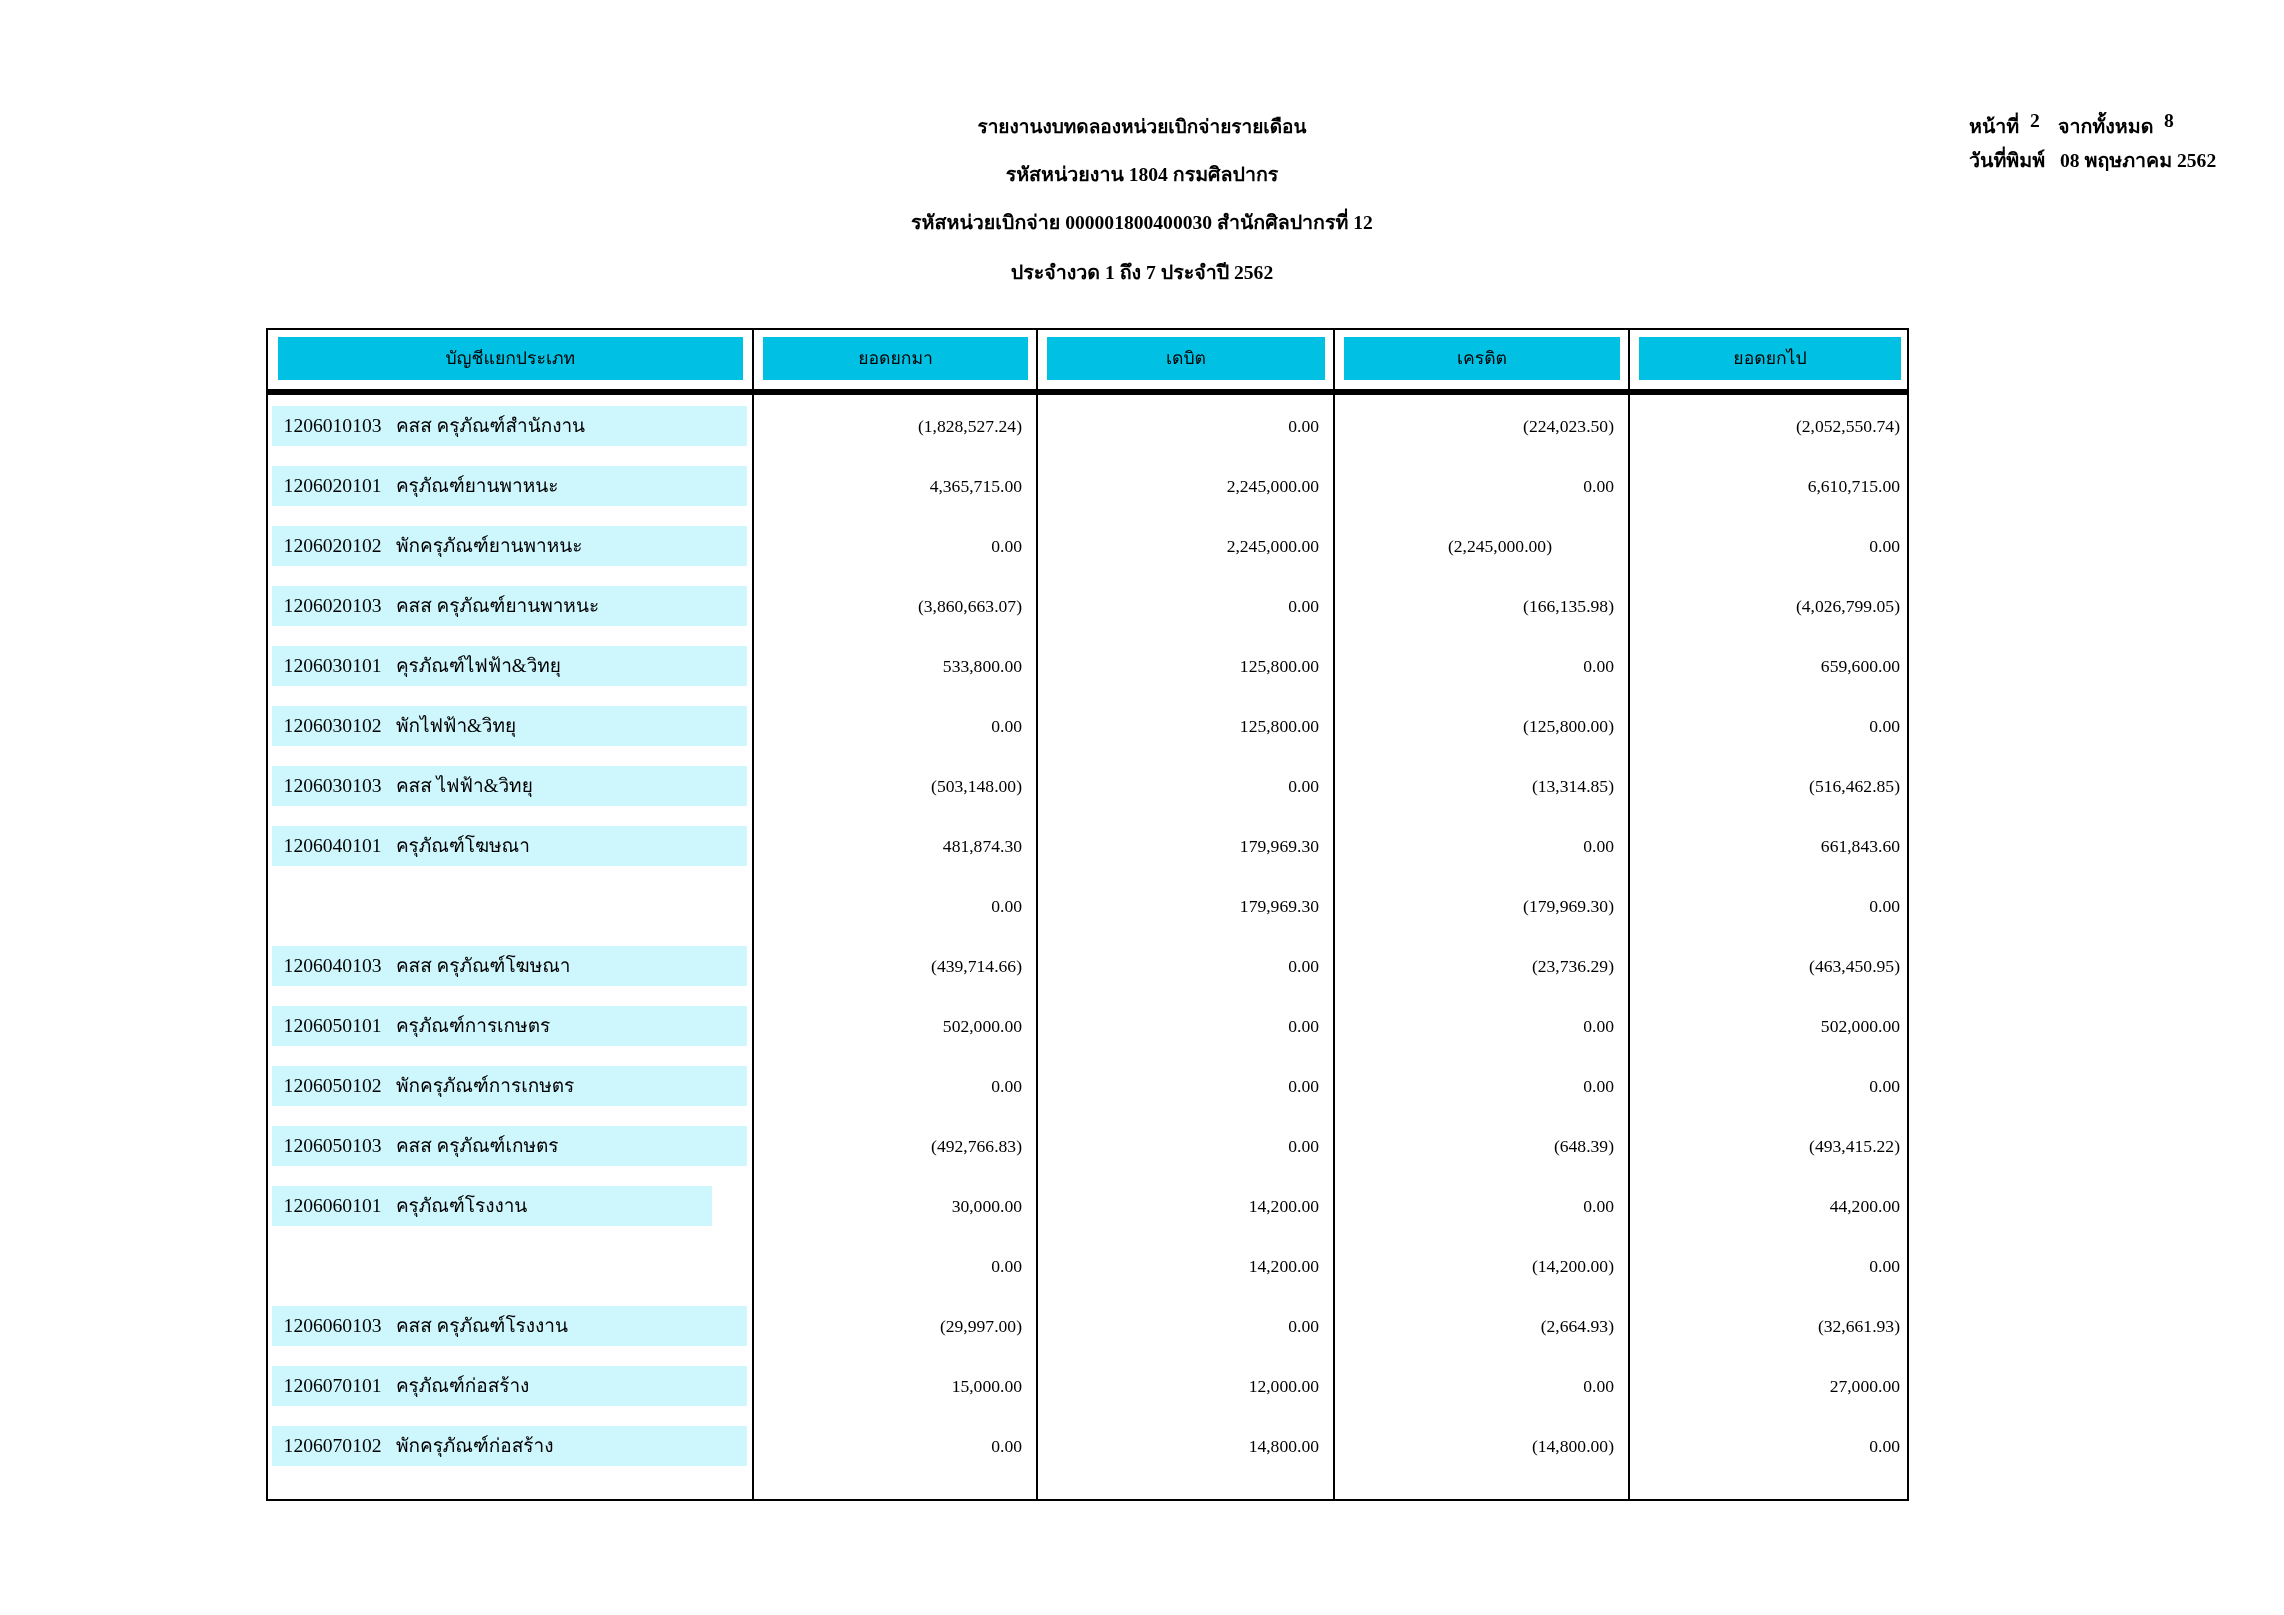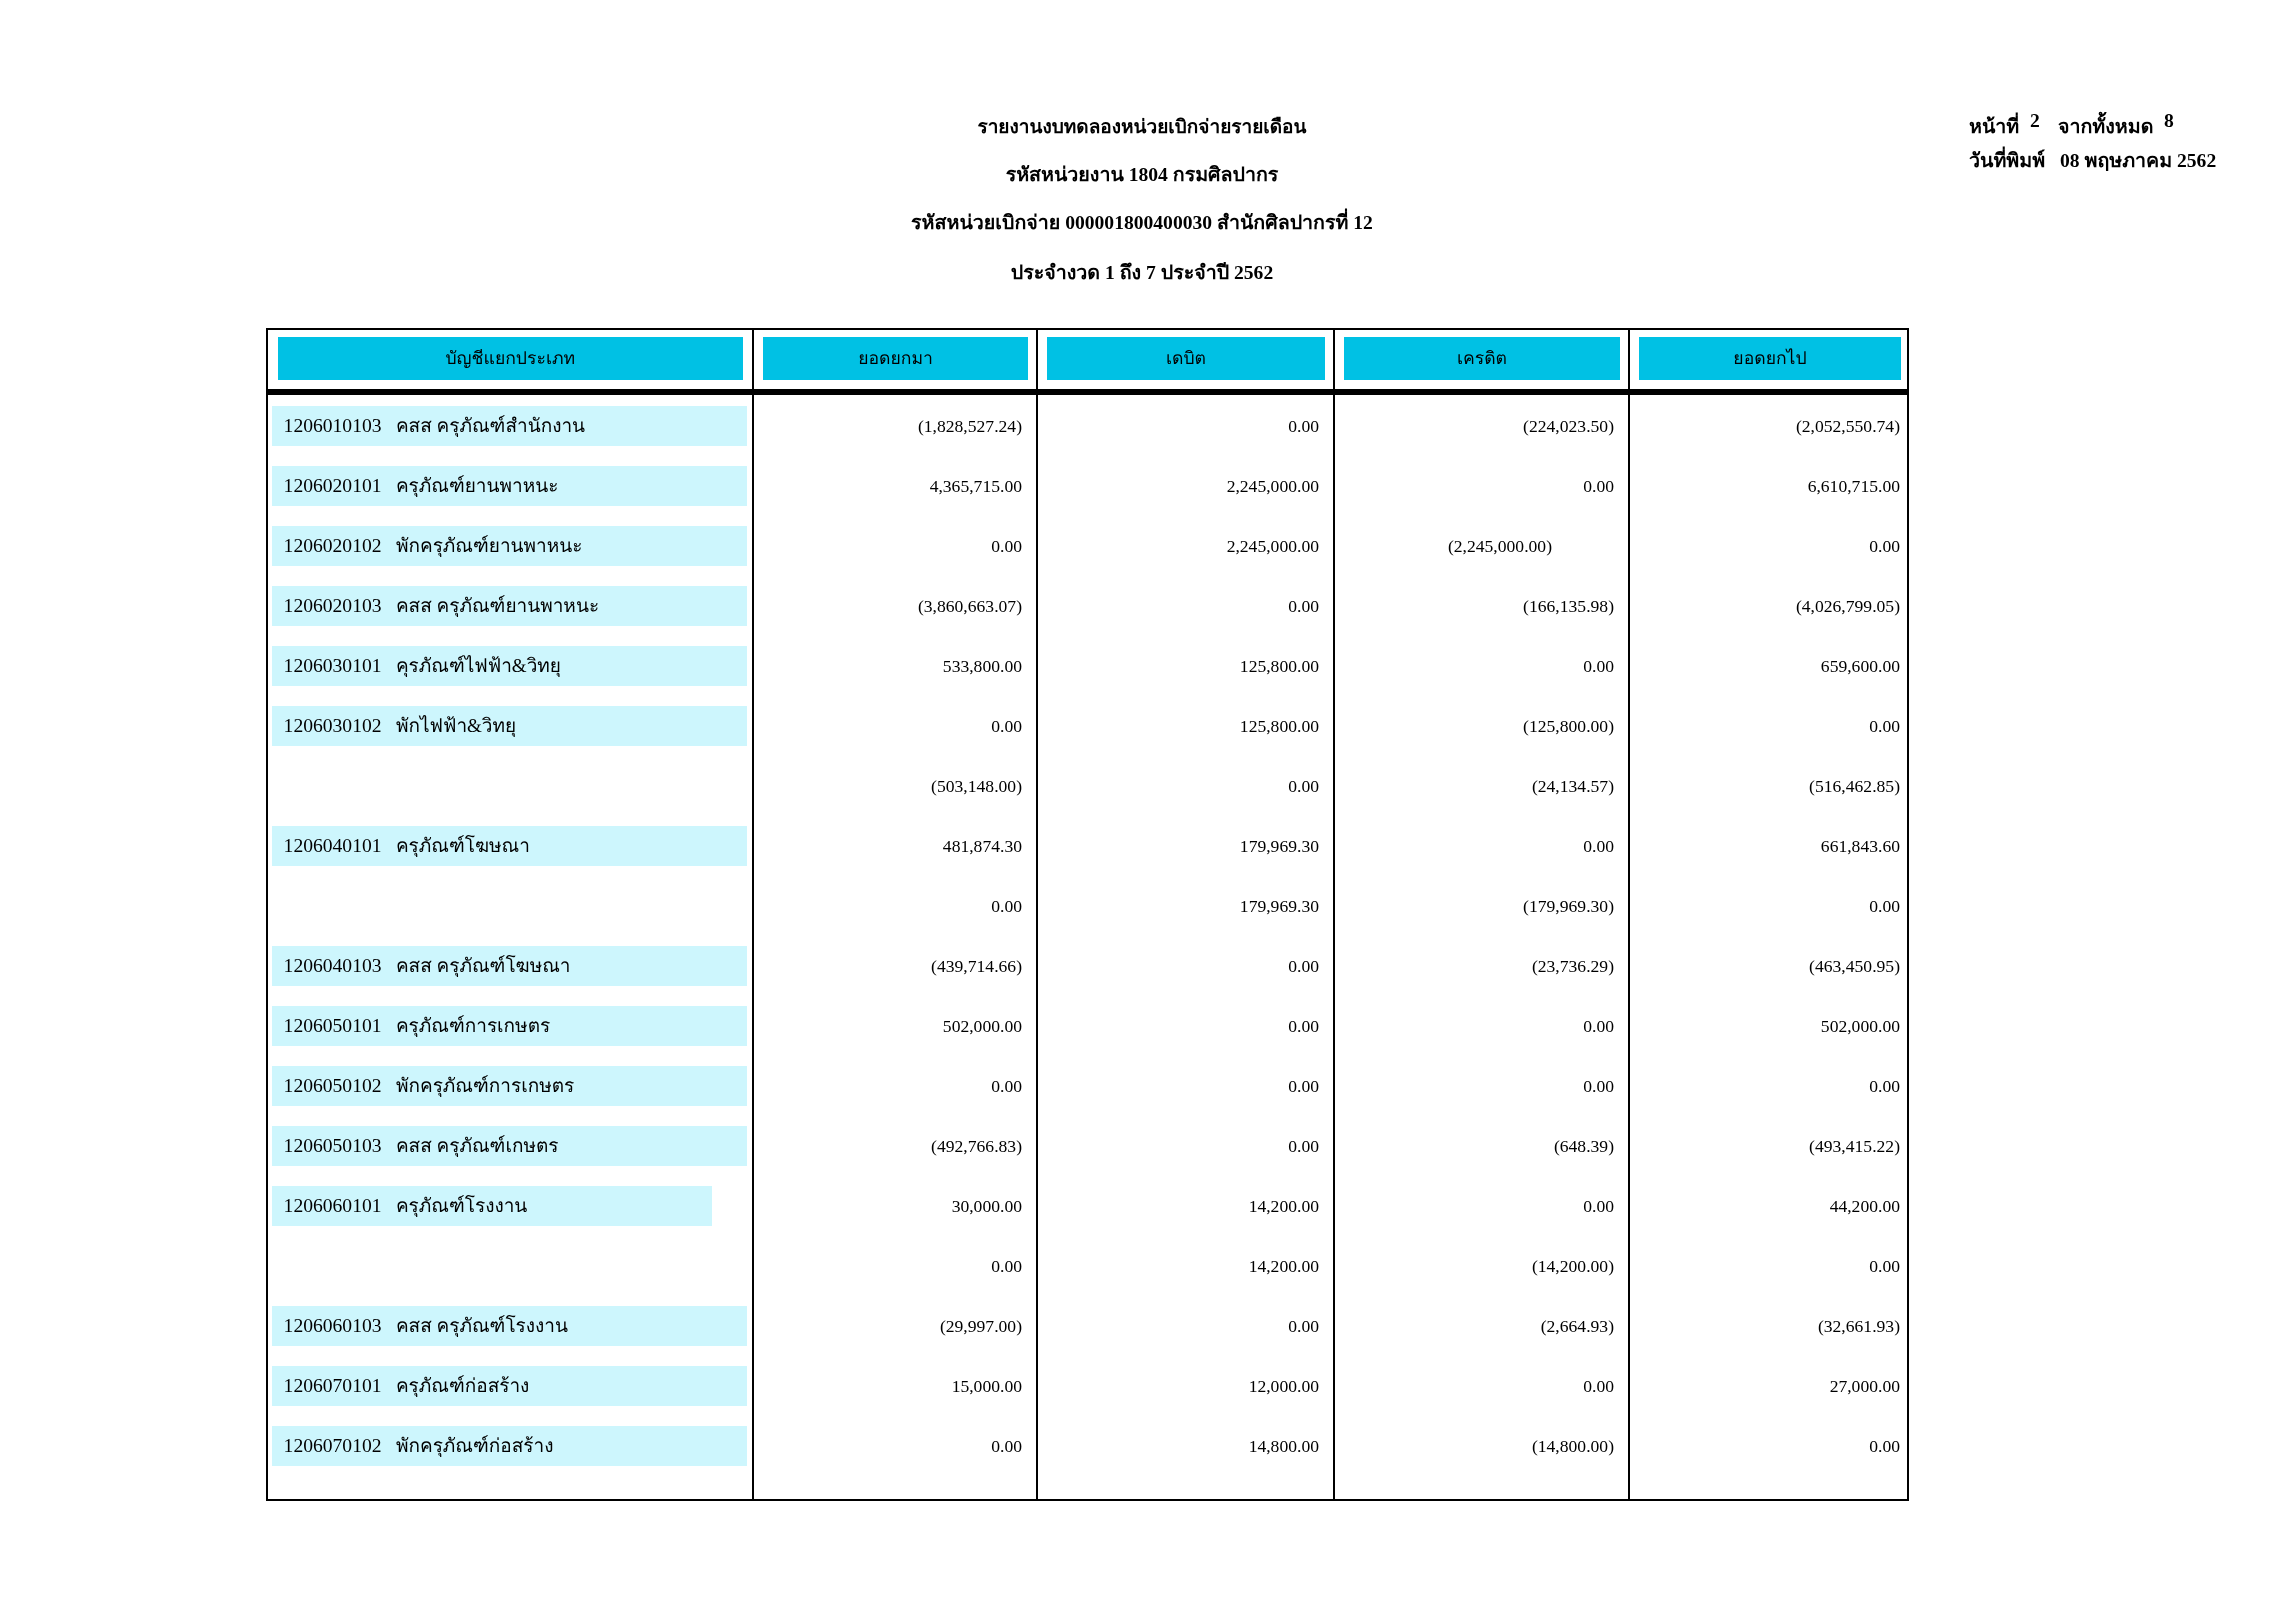--- a/index.html
+++ b/index.html
@@ -115,23 +115,27 @@
       <div class="num" style="left: 1066px; width: 280px; top: 316px;">0.00</div>
       <div class="num" style="left: 1362px; width: 270px; top: 316px;">659,600.00</div>
       <div class="stripe" style="left: 3.9px; width: 475px; top: 376px; background: rgb(205, 246, 253);">
         <span class="code-txt">1206030102</span>
         <span class="name-txt">พักไฟฟ้า&amp;วิทยุ</span>
       </div>
       <div class="num" style="left: 485px; width: 269px; top: 376px;">0.00</div>
       <div class="num" style="left: 769px; width: 282px; top: 376px;">125,800.00</div>
       <div class="num" style="left: 1066px; width: 280px; top: 376px;">(125,800.00)</div>
       <div class="num" style="left: 1362px; width: 270px; top: 376px;">0.00</div>
+      <div class="stripe" style="left: 3.9px; width: 475px; top: 436px; background: rgb(205, 246, 253);">
+        <span class="code-txt">1206030103</span>
+        <span class="name-txt">คสส ไฟฟ้า&amp;วิทยุ</span>
+      </div>
       <div class="num" style="left: 485px; width: 269px; top: 436px;">(503,148.00)</div>
       <div class="num" style="left: 769px; width: 282px; top: 436px;">0.00</div>
-      <div class="num" style="left: 1066px; width: 280px; top: 436px;">(24,134.57)</div>
+      <div class="num" style="left: 1066px; width: 280px; top: 436px;">(13,314.85)</div>
       <div class="num" style="left: 1362px; width: 270px; top: 436px;">(516,462.85)</div>
       <div class="stripe" style="left: 3.9px; width: 475px; top: 496px; background: rgb(205, 246, 253);">
         <span class="code-txt">1206040101</span>
         <span class="name-txt">ครุภัณฑ์โฆษณา</span>
       </div>
       <div class="num" style="left: 485px; width: 269px; top: 496px;">481,874.30</div>
       <div class="num" style="left: 769px; width: 282px; top: 496px;">179,969.30</div>
       <div class="num" style="left: 1066px; width: 280px; top: 496px;">0.00</div>
       <div class="num" style="left: 1362px; width: 270px; top: 496px;">661,843.60</div>
       <div class="num" style="left: 485px; width: 269px; top: 556px;">0.00</div>

